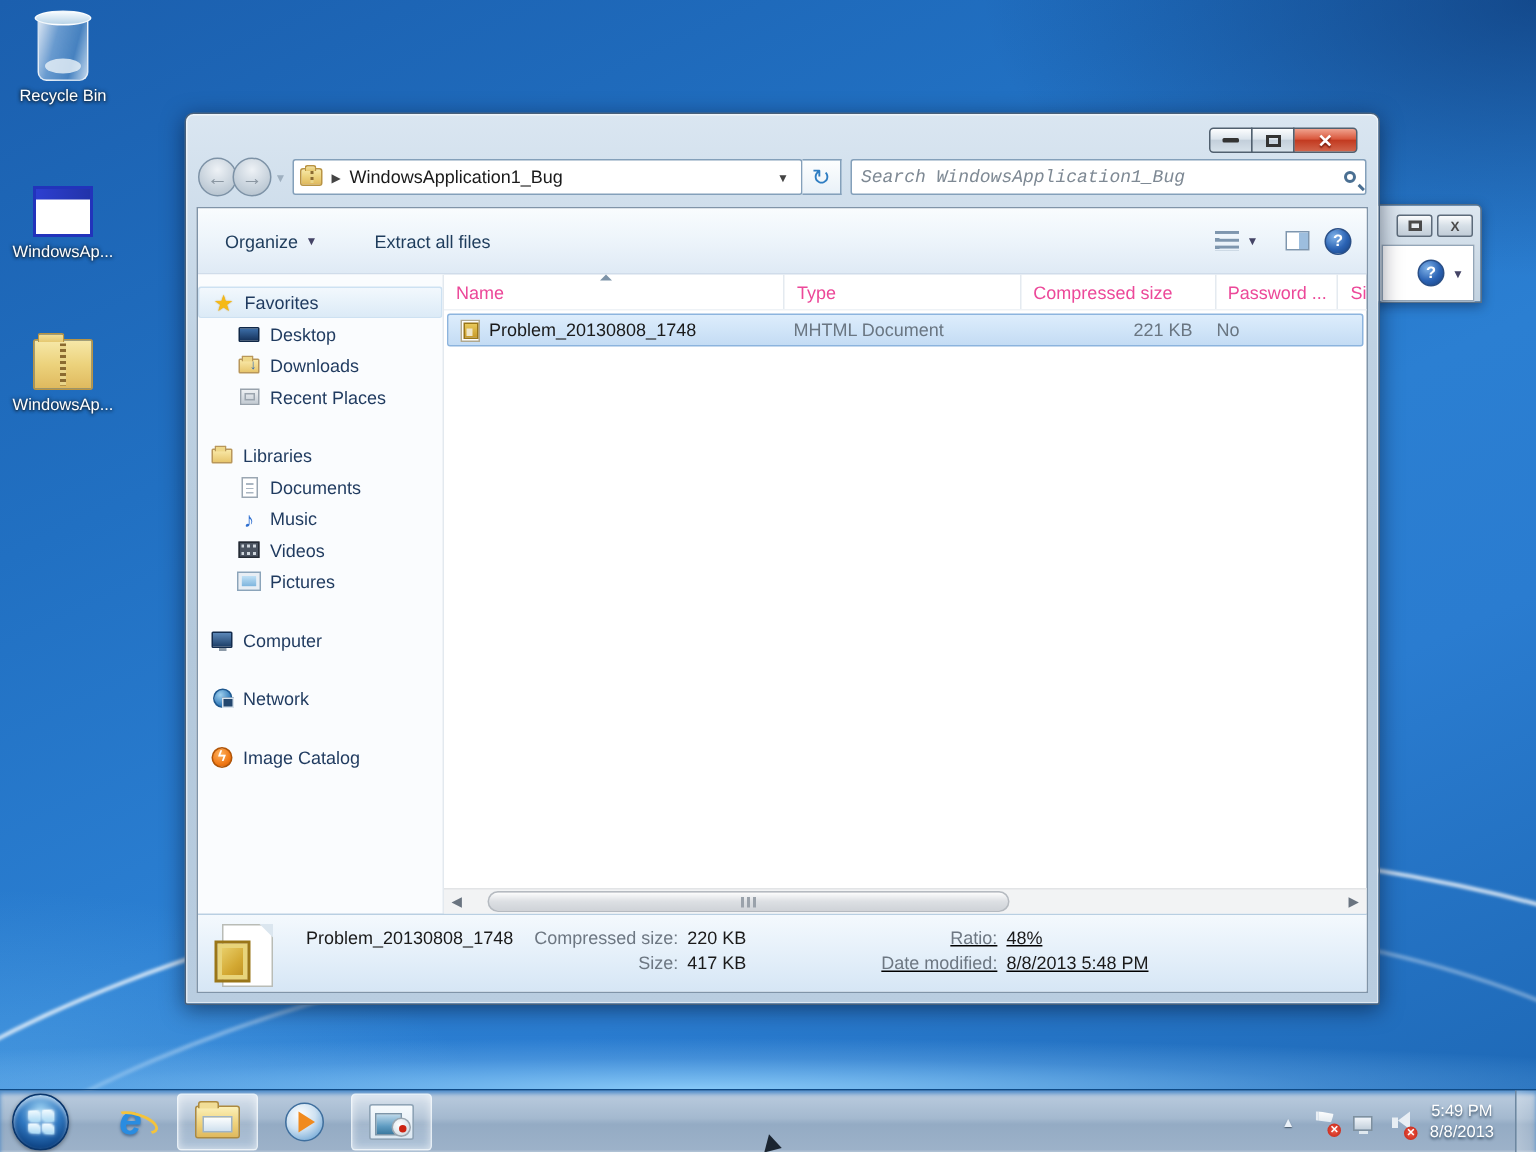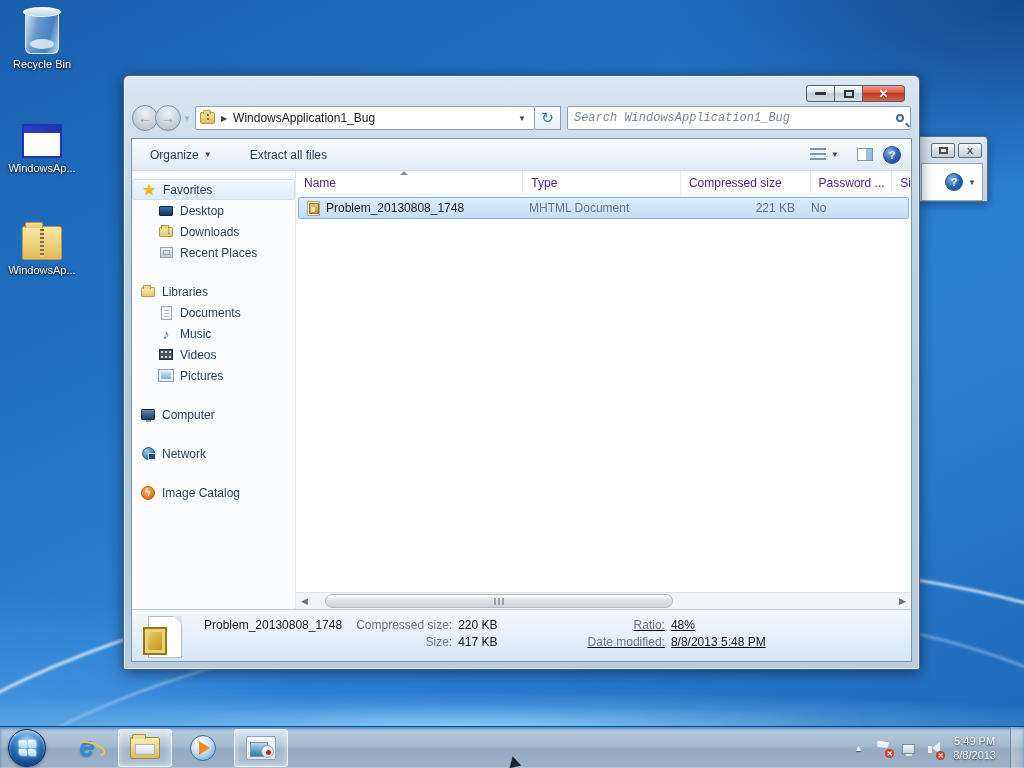--- a/index.html
+++ b/index.html
@@ -77,21 +77,21 @@
     display:flex; align-items:center; justify-content:center; color:#2f7dc2; font-size:15px; }
   .searchbox { margin-left:6px; flex:1; height:24px; background:#fff; border:1px solid #84a0ba; border-radius:2px;
     display:flex; align-items:center; padding:0 6px; }
   .searchbox input { flex:1; border:none; outline:none; font-size:12px; font-family:Liberation Mono, monospace; background:transparent; }
   .searchbox input::placeholder { font-style:italic; color:#7e8994; }
   .mag { width:8px; height:8px; border:2px solid #4a6f92; border-radius:50%; position:relative; margin-left:4px; }
   .mag:after { content:""; position:absolute; width:5px; height:2px; background:#4a6f92; transform:rotate(45deg); left:7px; top:8px; }
 
   
   .content { position:absolute; left:7px; right:7px; top:62px; bottom:7px; background:#fff; border:1px solid #8094a8; display:flex; flex-direction:column; }
-  .toolbar { height:32px; background:linear-gradient(#f9fcfe,#eef5fb 45%,#dfeaf5); border-bottom:1px solid #d0dcea;
+  .toolbar { height:44px; background:linear-gradient(#f9fcfe,#eef5fb 45%,#dfeaf5); border-bottom:1px solid #d0dcea;
     display:flex; align-items:center; padding:12px 10px; font-size:12px; color:#1e3c5c; }
   .tbtn { display:flex; align-items:center; padding:3px 8px; border-radius:3px; }
   .dd { font-size:8px; color:#446; margin-left:5px; }
   .tb-right { margin-left:auto; display:flex; align-items:center; }
   .views-ic { width:16px; height:13px; background:
       repeating-linear-gradient(#7e96ae 0 2px, transparent 2px 5px); border-left:5px solid transparent;
       border-image:none; position:relative; }
   .views-ic:before { content:""; position:absolute; left:-5px; top:0; width:3px; height:12px;
       background:repeating-linear-gradient(#7e96ae 0 2px, transparent 2px 5px); }
   .preview-ic { width:16px; height:13px; border:1px solid #7e96ae; background:#fff; position:relative; margin:0 10px; }
@@ -127,21 +127,21 @@
     background:repeating-linear-gradient(90deg,#cfd6dd 0 2px, transparent 2px 4px); }
   .ic-computer { width:14px; height:11px; background:linear-gradient(#5b87b8,#1d3f68); border:1px solid #122c4e; border-radius:1px; position:relative; }
   .ic-computer:after { content:""; position:absolute; left:4px; bottom:-3px; width:5px; height:2px; background:#8c9aa8; }
   .ic-network { width:13px; height:13px; border-radius:50%; background:radial-gradient(circle at 35% 30%, #9fd0ee, #2d77b8 70%); border:1px solid #1d578e; position:relative; }
   .ic-network:after { content:""; position:absolute; right:-2px; bottom:-1px; width:6px; height:5px; background:#23476e; border:1px solid #d7e2ec; }
   .ic-catalog { width:14px; height:14px; border-radius:50%; background:radial-gradient(circle at 40% 30%, #ffb25e, #ef7612 65%, #c85a08); border:1px solid #b05508;
     color:#fff; font-size:10px; display:flex; align-items:center; justify-content:center; font-weight:bold; }
 
   
   .listpane { flex:1; display:flex; flex-direction:column; position:relative; min-width:0; }
-  .cols { display:flex; height:24px; border-bottom:1px solid #eef2f6; font-size:12px; color:#4c1d95; position:relative; }
+  .cols { display:flex; height:24px; border-bottom:1px solid #eef2f6; font-size:12px; color:#ec4899; position:relative; }
   .col { display:flex; align-items:center; padding-left:8px; border-right:1px solid #e4eaf0; position:relative; }
   .c-name { width:228px; } .c-type { width:158px; } .c-csize { width:130px; } .c-pass { width:82px; } .c-size { flex:1; border-right:none; }
   .sortmark { position:absolute; left:104px; top:0; width:0; height:0; border-left:4px solid transparent; border-right:4px solid transparent; border-bottom:4px solid #7d93a8; }
   .rows { flex:1; position:relative; }
   .filerow { display:flex; align-items:center; height:22px; margin:2px 2px 0 2px; font-size:12px;
     background:linear-gradient(#ddedfc,#c4dcf4); border:1px solid #8cb4de; border-radius:2px; }
   .cell { padding-left:6px; white-space:nowrap; overflow:hidden; }
   .cell.name { width:224px; color:#1a1a1a; display:flex; align-items:center; }
   .cell.type { width:158px; color:#6a7682; }
   .cell.csize { width:124px; color:#6a7682; text-align:right; padding-right:10px; }

